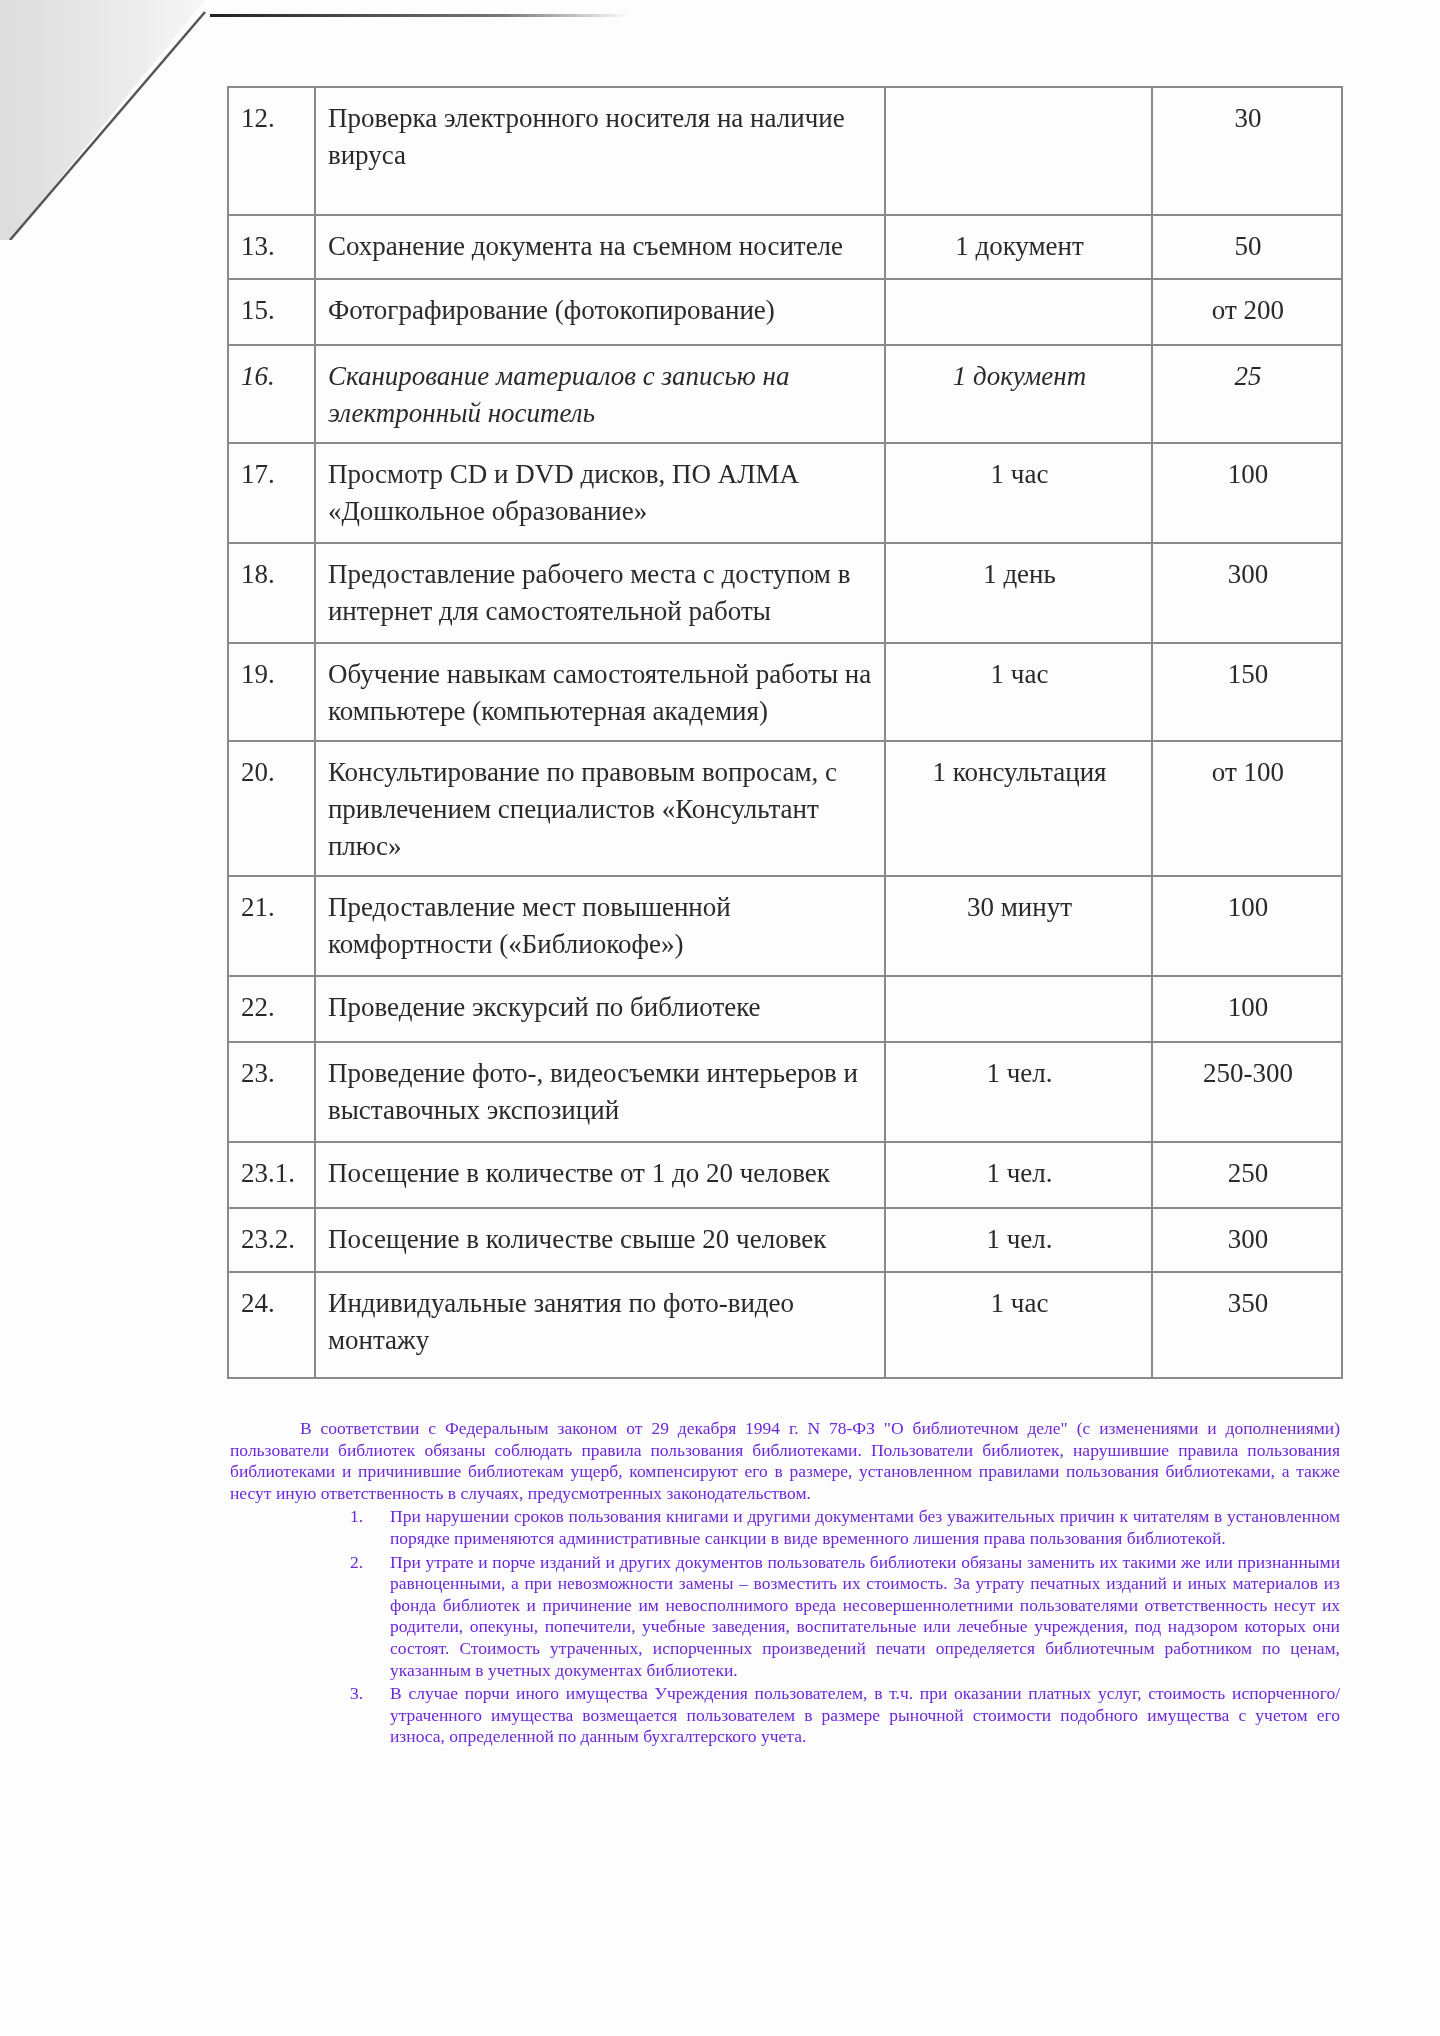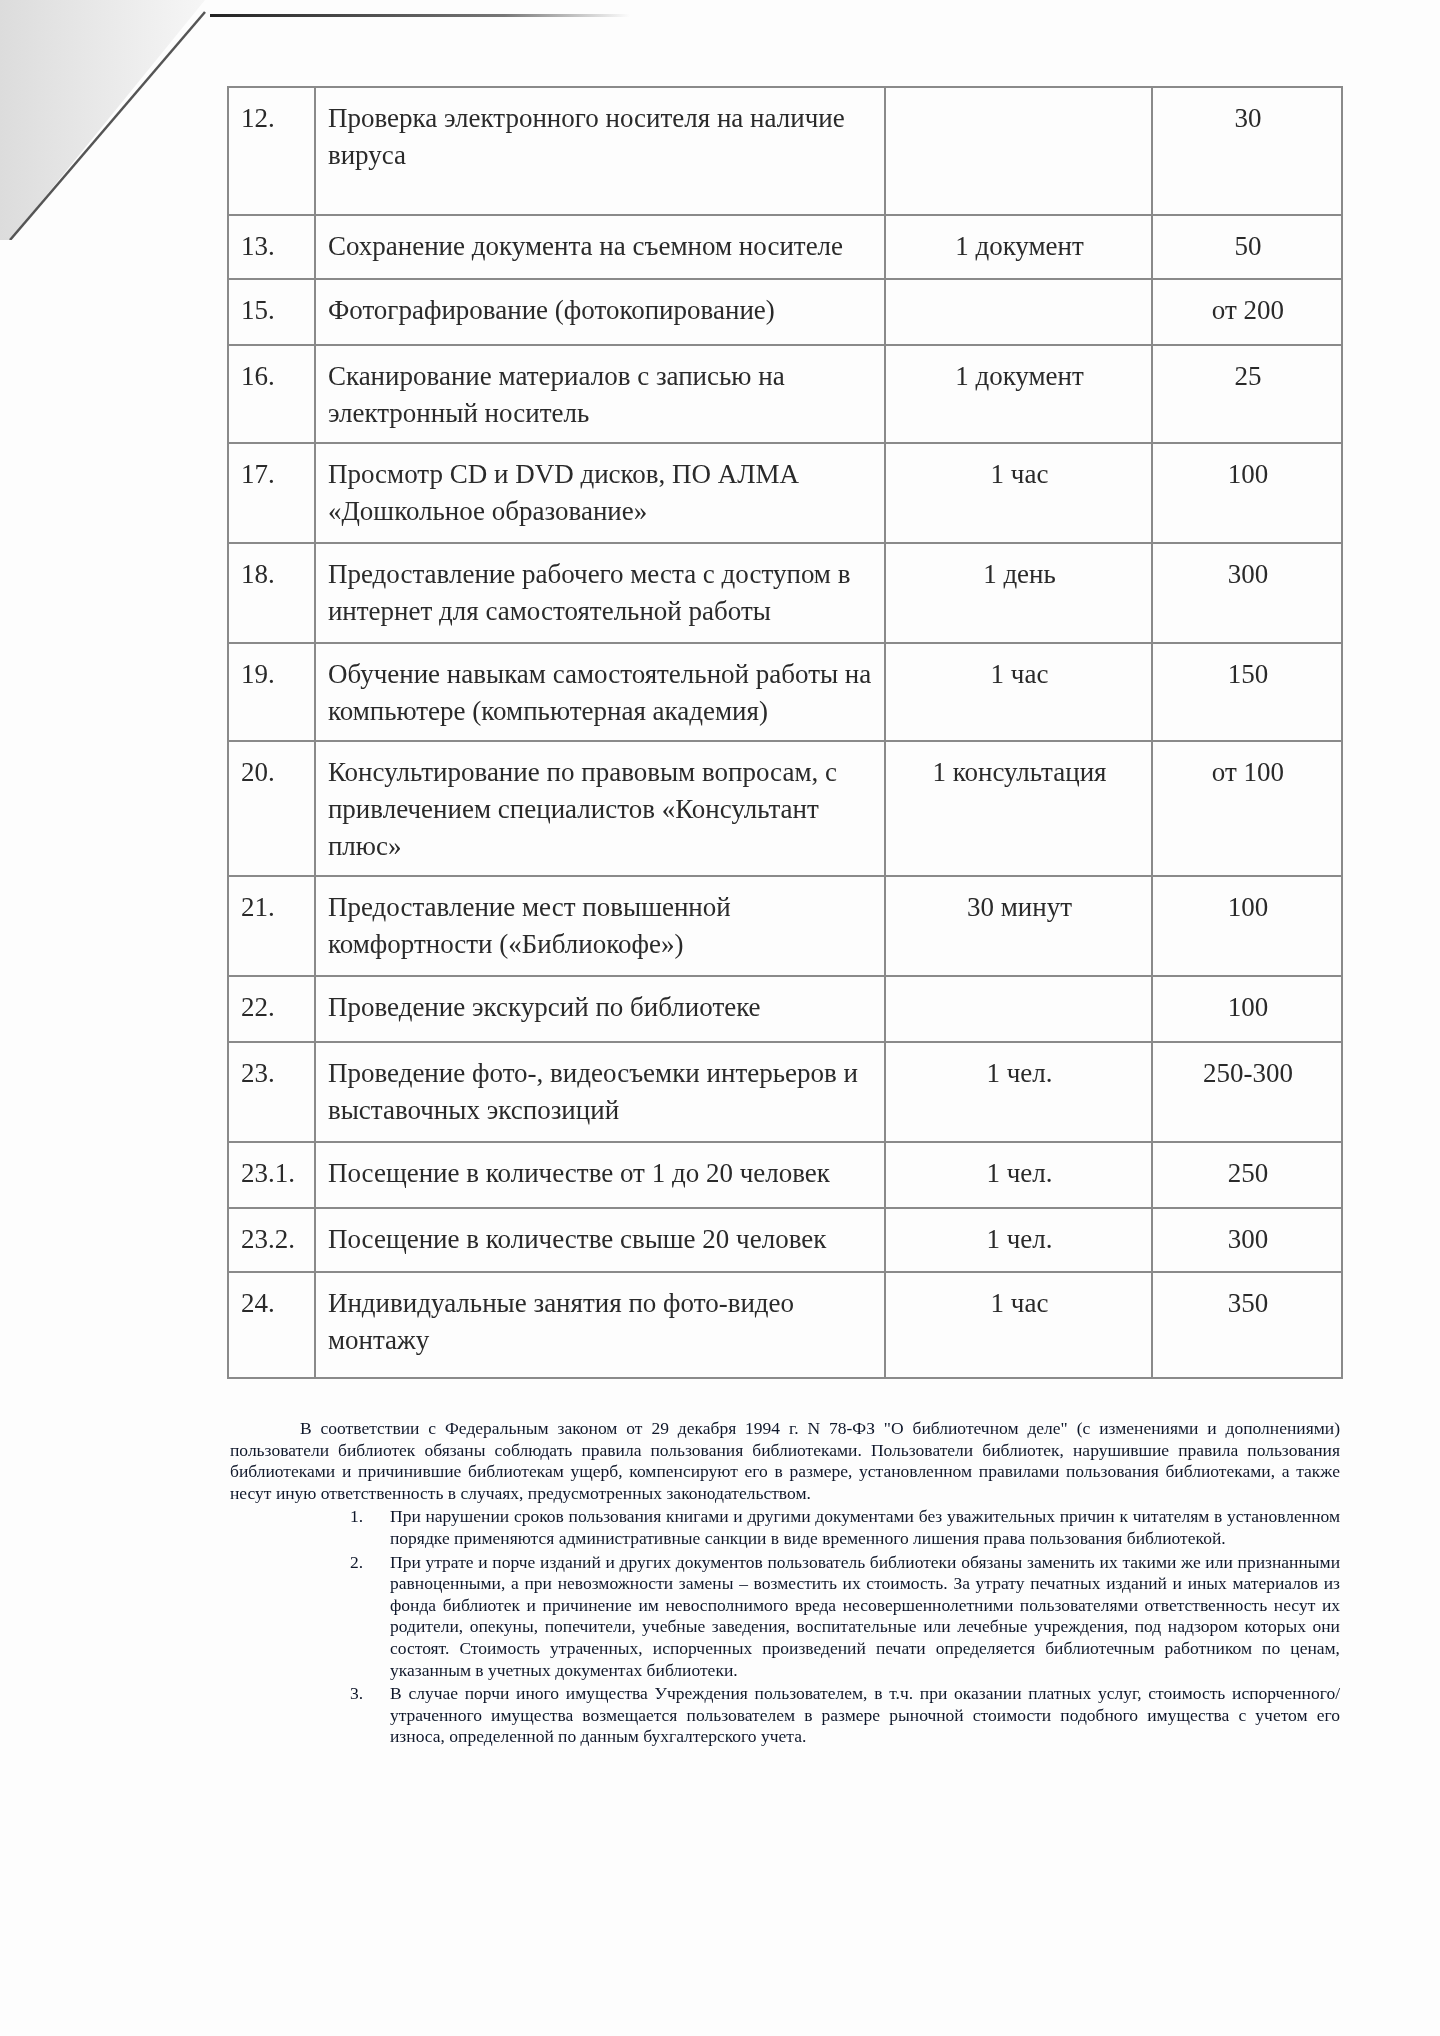--- a/index.html
+++ b/index.html
@@ -23,21 +23,21 @@
   table.price td {
     border:2px solid #8a8a8a; vertical-align:top;
     font-size:27px; line-height:37px; padding:12px 10px 10px 12px;
   }
   td.num { width:62px; padding-top:22px; }
   td.name { width:540px; padding-top:20px; }
   td.unit { width:240px; text-align:center; }
   td.price-cell { width:164px; text-align:center; }
   .notes {
     position:absolute; left:230px; top:1418px; width:1110px;
-    font-size:17.5px; line-height:21.6px; color:#0f172a; text-align:justify;
+    font-size:17.5px; line-height:21.6px; color:#6d28d9; text-align:justify;
   }
   .notes p { margin:0; text-indent:70px; }
   .notes ol { margin:2px 0 0 0; padding-left:0; list-style:none; }
   .notes li { position:relative; padding-left:160px; text-align:justify; margin-bottom:2px; }
   .notes li .n { position:absolute; left:120px; top:0; }
 </style>
 </head>
 <body>
 
 <svg class="scan-edge" viewBox="0 0 1440 240" width="1440" height="240">
@@ -65,21 +65,21 @@
         <td class="name">Сохранение документа на съемном носителе</td>
         <td class="unit">1 документ</td>
         <td class="price-cell">50</td>
       </tr>
       <tr style="height: 66px;">
         <td class="num">15.</td>
         <td class="name">Фотографирование (фотокопирование)</td>
         <td class="unit"></td>
         <td class="price-cell">от 200</td>
       </tr>
-      <tr style="height: 98px;">
+      <tr style="height: 98px; font-style: italic;">
         <td class="num">16.</td>
         <td class="name">Сканирование материалов с записью на электронный носитель</td>
         <td class="unit">1 документ</td>
         <td class="price-cell">25</td>
       </tr>
       <tr style="height: 100px; padding-left: 8px;">
         <td class="num">17.</td>
         <td class="name">Просмотр CD и DVD дисков, ПО АЛМА «Дошкольное образование»</td>
         <td class="unit">1 час</td>
         <td class="price-cell">100</td>

